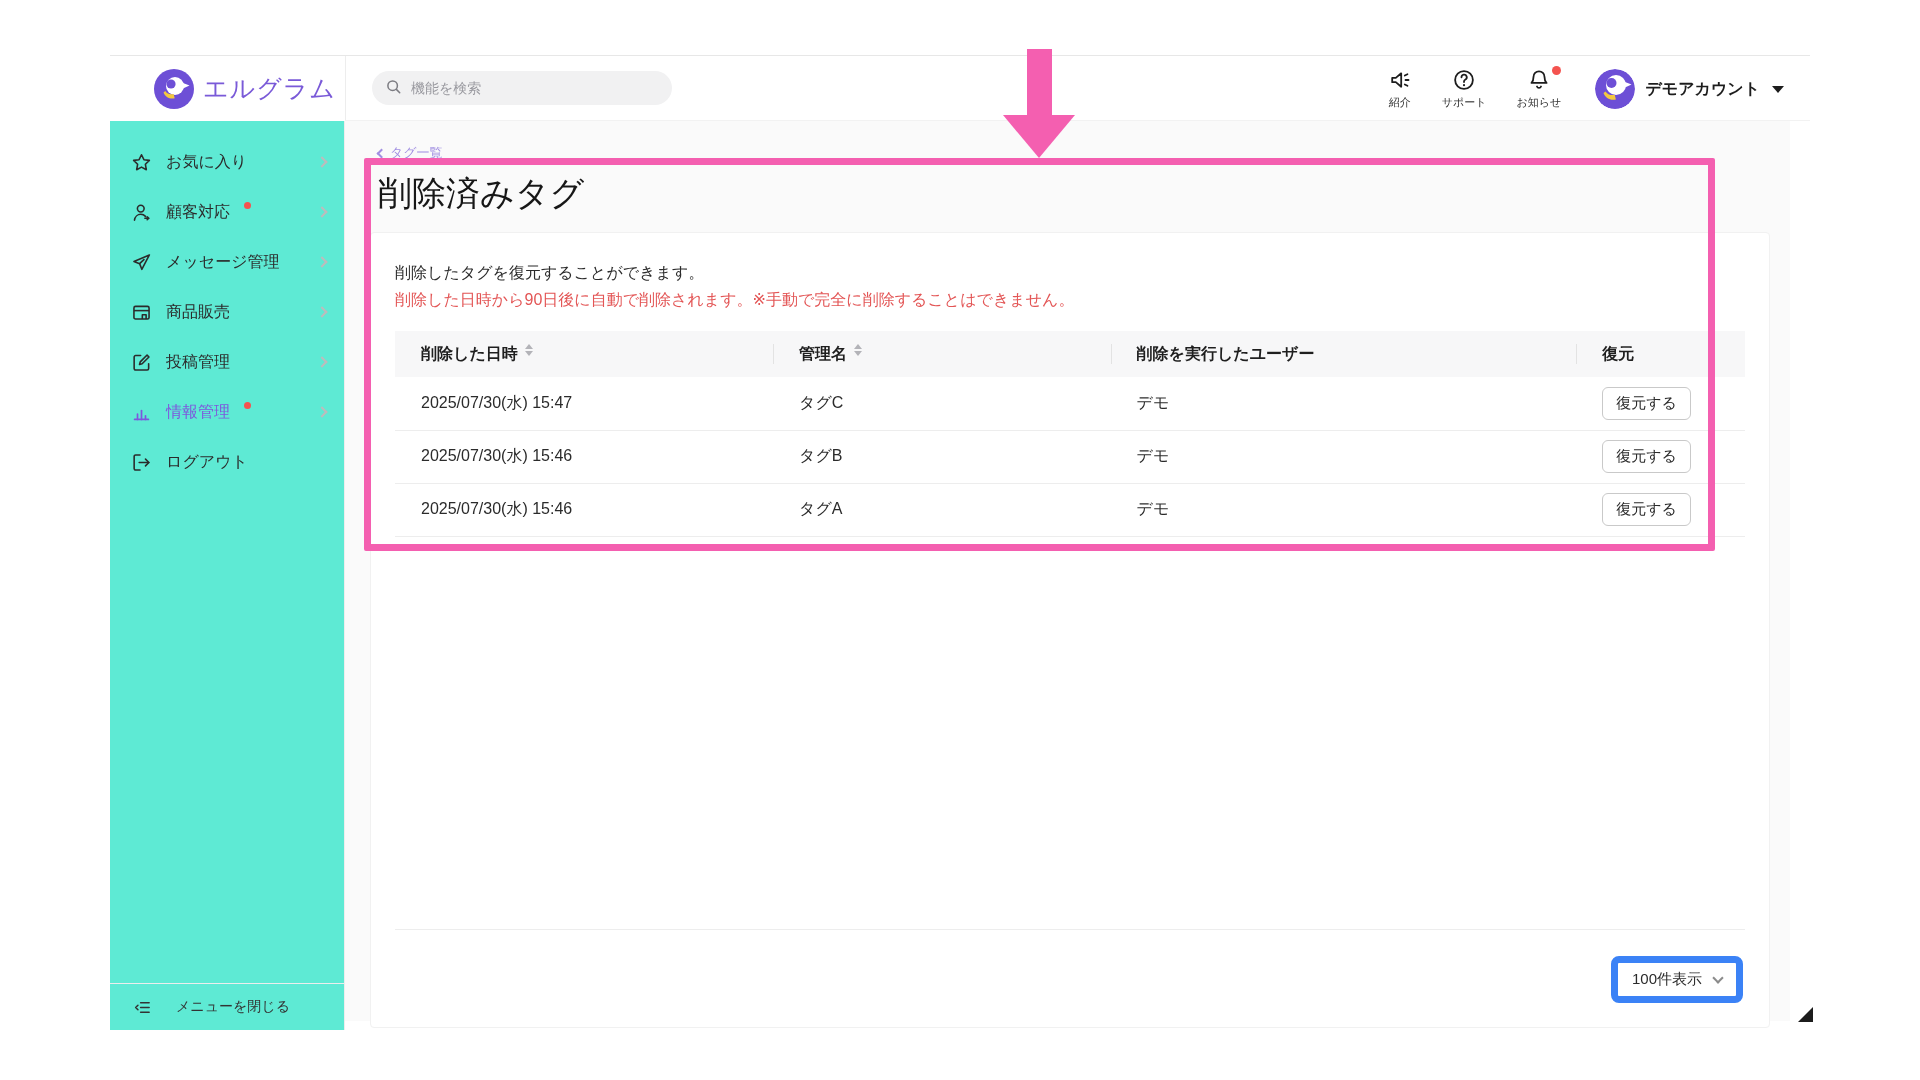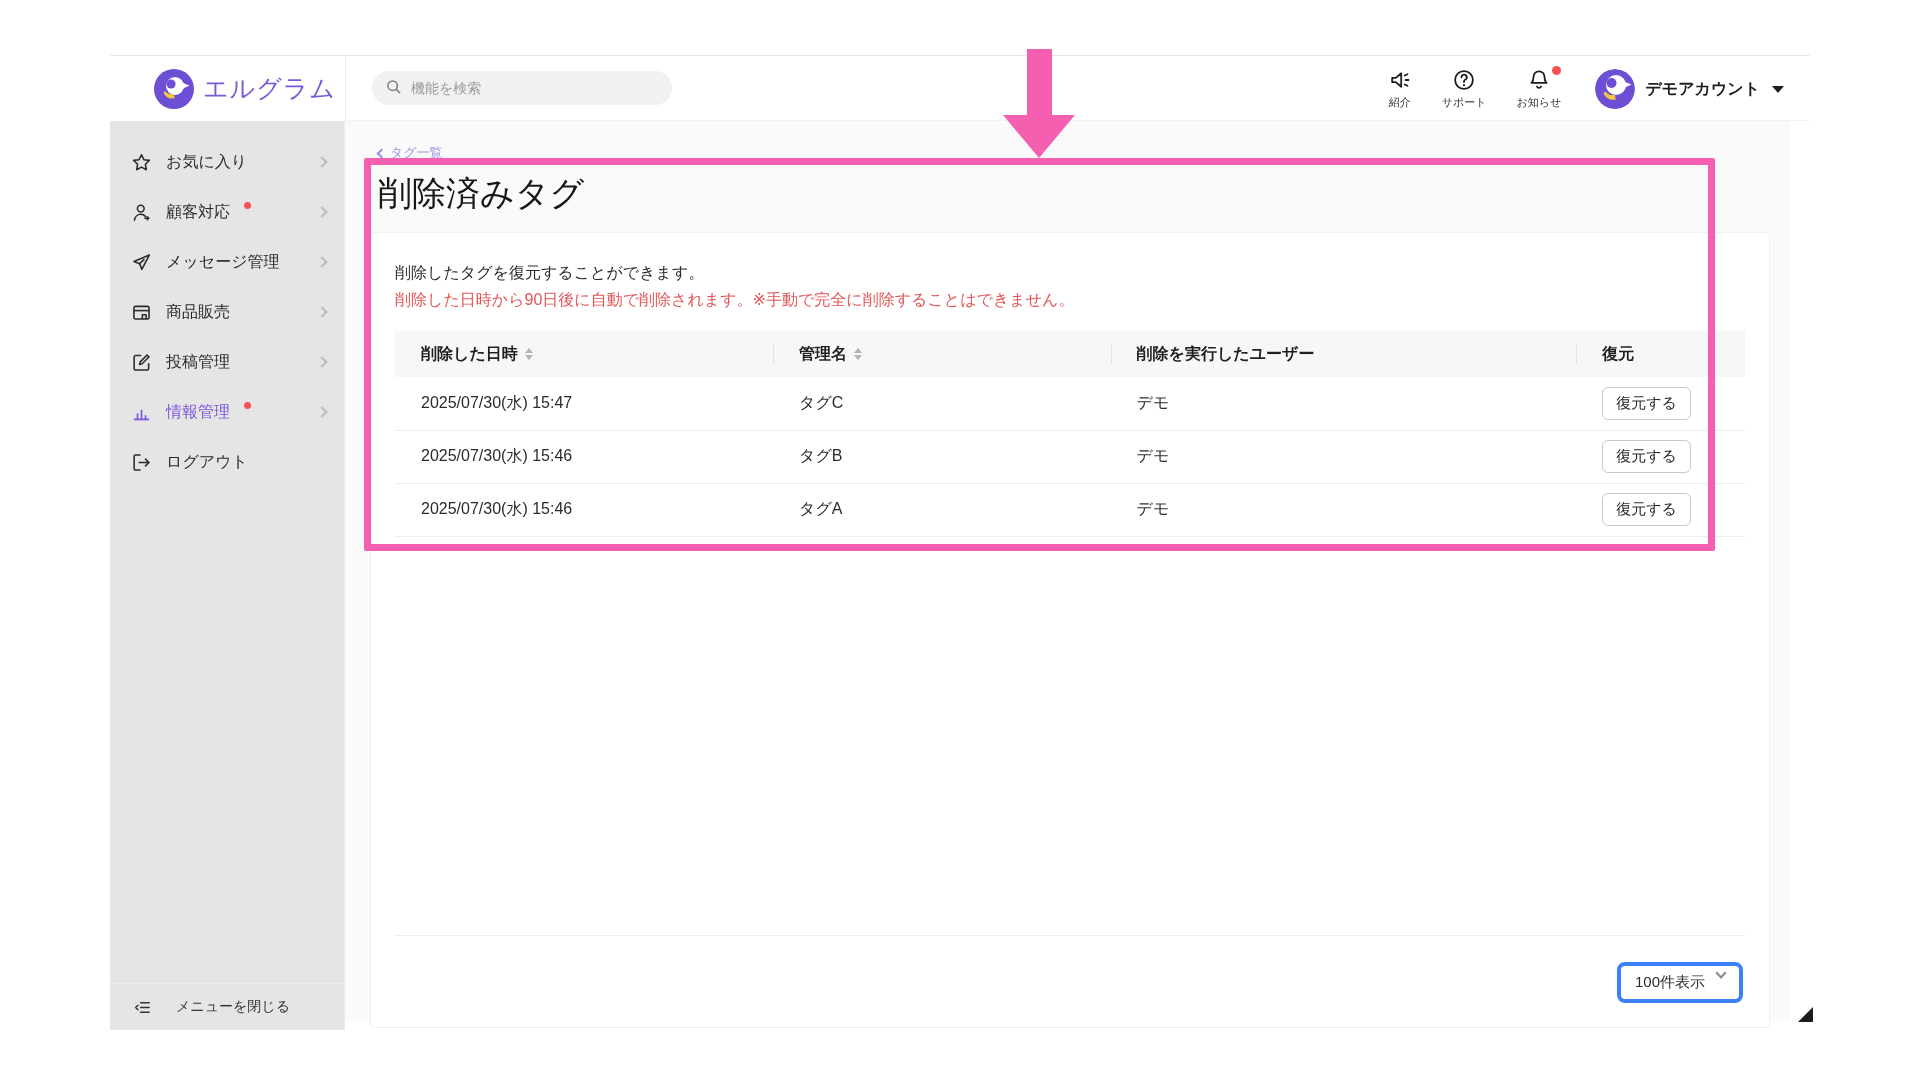--- a/index.html
+++ b/index.html
@@ -29,21 +29,21 @@
   .badge-dot { position:absolute; top:0; right:0; width:9px; height:9px; border-radius:50%; background:#f4534f; }
   .account { display:flex; align-items:center; gap:10px; margin-left:4px; cursor:pointer; padding-top:3px; }
   .avatar { width:40px; height:40px; border-radius:50%; overflow:hidden; flex-shrink:0; }
   .account-name { font-size:16px; font-weight:bold; color:#1d1d1d; }
   .caret { width:0; height:0; border-left:6px solid transparent; border-right:6px solid transparent;
     border-top:7px solid #1d1d1d; margin-left:2px; }
 
   
   .appbody { flex:1; display:flex; min-height:0; background:#fff; }
   aside { width:235px; flex-shrink:0; border-right:1px solid #ededed;
-    display:flex; flex-direction:column; padding-top:16px; background:#e5e5e5; }
+    display:flex; flex-direction:column; padding-top:16px; background:#5eead4; }
   .nav-item { height:50px; display:flex; align-items:center; padding:0 18px 0 21px;
     gap:14px; font-size:16px; color:#2b2b2b; cursor:pointer; }
   .nav-icon { width:21px; height:21px; color:#2b2b2b; flex-shrink:0; }
   .nav-item.active { color:#7e57dd; }
   .nav-item.active .nav-icon { color:#7e57dd; }
   .dot { width:7px; height:7px; border-radius:50%; background:#f4534f; transform:translateY(-7px); }
   .chev { margin-left:auto; width:8px; height:8px; border-top:2px solid #bcbcbc;
     border-right:2px solid #bcbcbc; transform:rotate(45deg); }
   .collapse { margin-top:auto; border-top:1px solid #ededed; height:47px; display:flex;
     align-items:center; gap:24px; padding-left:23px; font-size:14px; color:#333; cursor:pointer; }
@@ -62,33 +62,33 @@
   .card { margin-top:15px; background:#fff; border:1px solid #f1f1f1; border-radius:4px;
     height:796px; display:flex; flex-direction:column; padding:26px 24px 0; }
   .desc  { font-size:16px; color:#2b2b2b; line-height:1.7; }
   .warn  { font-size:16px; color:#e35555; line-height:1.7; }
 
   table { margin-top:18px; width:100%; border-collapse:collapse; table-layout:fixed; }
   th { background:#f7f7f8; height:46px; text-align:left; font-size:16px; font-weight:bold;
     color:#1f1f1f; padding-left:26px; position:relative; }
   th.sortable { cursor:pointer; }
   th + th::before { content:''; position:absolute; left:0; top:13px; bottom:13px; width:1px; background:#e3e3e3; }
-  .th-inner { display:inline-flex; align-items:center; gap:7px; }
+  .th-inner { display:inline-flex; align-items:flex-start; gap:7px; }
   .sort { display:inline-flex; flex-direction:column; gap:2px; }
   .sort i { width:0; height:0; border-left:4.5px solid transparent; border-right:4.5px solid transparent; }
   .sort .up { border-bottom:5px solid #b3b3b8; }
   .sort .dn { border-top:5px solid #b3b3b8; }
   td { height:53px; border-bottom:1px solid #ededed; font-size:16px; color:#2b2b2b; padding-left:26px; }
   .restore-btn { font-size:15px; padding:6px 13px; border:1px solid #c9c9c9; border-radius:6px;
     background:#fff; color:#2b2b2b; cursor:pointer; font-family:inherit; }
 
   .card-spacer { flex:1; }
   .card-footer { border-top:1px solid #ededed; padding:26px 2px 24px; display:flex; justify-content:flex-end; }
-  .page-size { display:inline-flex; align-items:flex-start; gap:12px; font-size:15px; color:#2b2b2b;
-    border:4px solid #3b82f6; border-radius:8px; padding:7px 14px; background:#fff; cursor:pointer; }
+  .page-size { display:inline-flex; align-items:center; gap:12px; font-size:15px; color:#2b2b2b;
+    border:7px solid #3b82f6; border-radius:8px; padding:7px 14px; background:#fff; cursor:pointer; }
   .ps-chev { width:8px; height:8px; border-left:2px solid #8b8b8b; border-bottom:2px solid #8b8b8b;
     transform:rotate(-45deg); margin-top:-4px; }
 
   
   .pink-rect { position:absolute; left:364px; top:158px; width:1351px; height:393px;
     border:7px solid #f45fb0; border-radius:2px; z-index:50; pointer-events:none; }
   .pink-arrow { position:absolute; left:1003px; top:49px; width:72px; height:110px; z-index:51; pointer-events:none; }
   .resize-corner { position:absolute; left:1798px; top:1007px; width:0; height:0;
     border-left:15px solid transparent; border-bottom:15px solid #1c1c1c; z-index:40; }
 </style>

